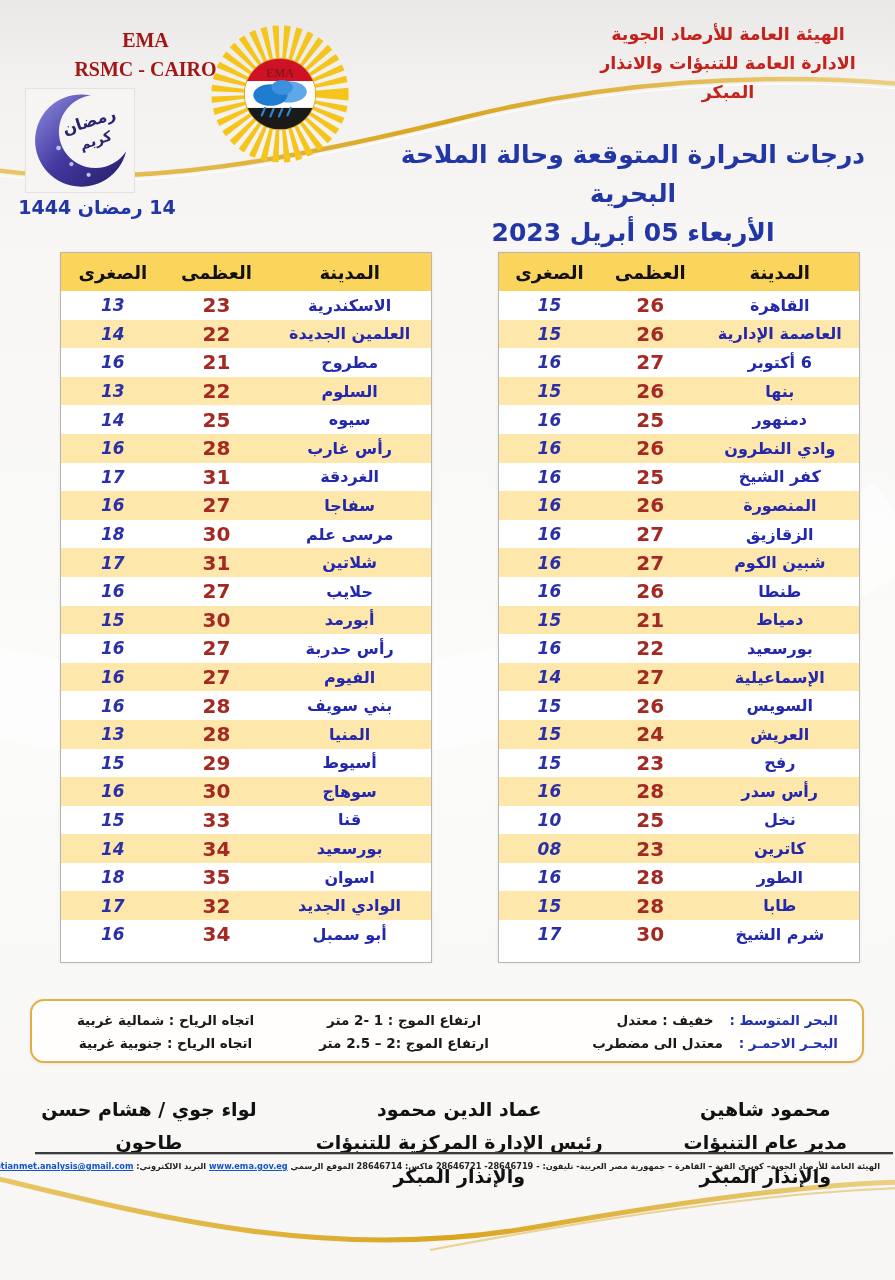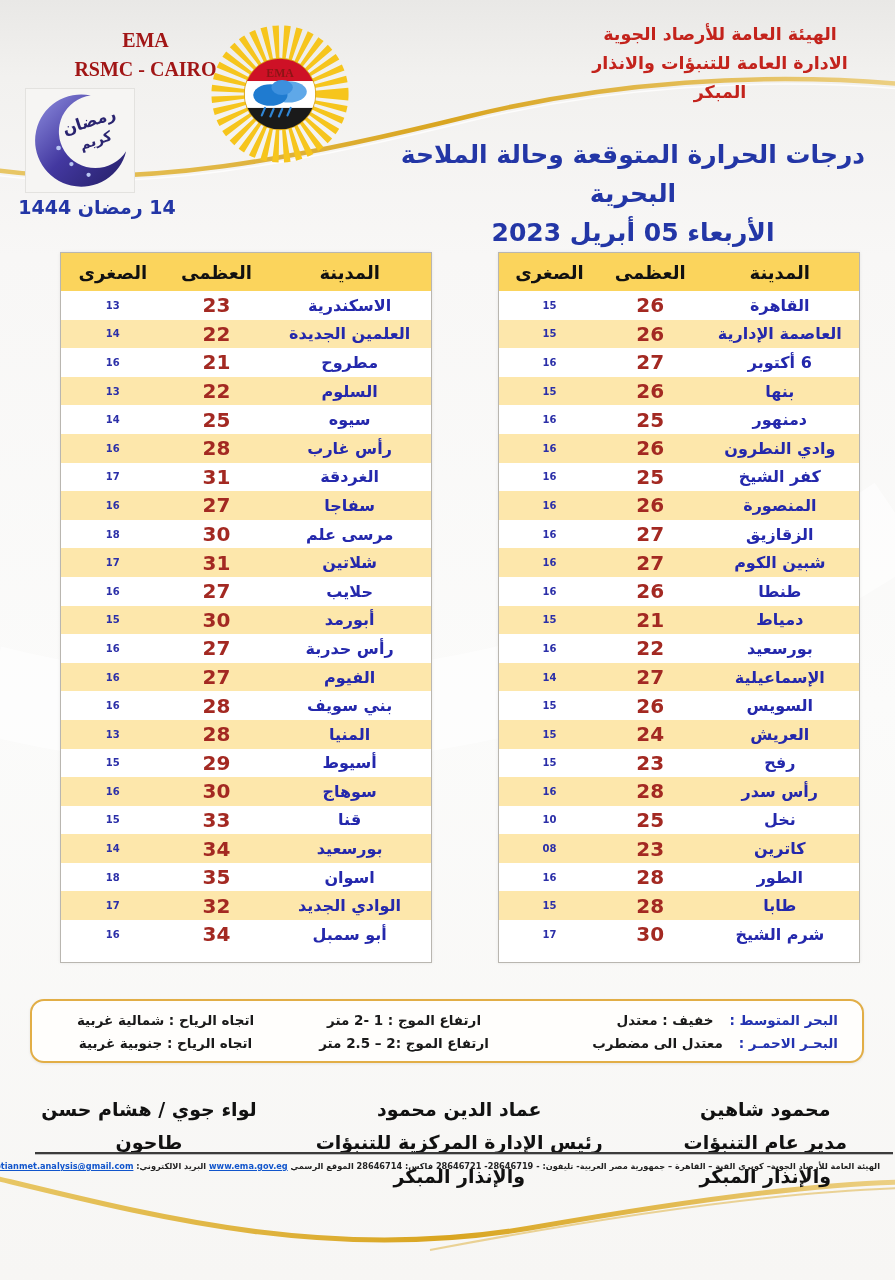--- a/index.html
+++ b/index.html
@@ -7,21 +7,21 @@
   .page{
     position:relative;width:895px;height:1280px;overflow:hidden;
     background:linear-gradient(180deg,#e9e8e6 0%,#f2f1ef 6%,#f8f7f6 20%,#fbfbfa 55%,#f7f6f4 100%);
   }
   .deco{position:absolute;inset:0;width:895px;height:1280px;pointer-events:none;}
   .layer{position:absolute;z-index:2;}
 
   
   .org-en{left:28px;top:26px;width:235px;text-align:center;color:#a11616;
     font-family:"Liberation Serif",serif;font-weight:bold;font-size:20px;line-height:1.45;}
-  .org-ar{right:20px;top:20px;width:310px;text-align:center;direction:rtl;
+  .org-ar{right:12px;top:20px;width:310px;text-align:center;direction:rtl;
     color:#c3231c;font-weight:bold;font-size:17.5px;line-height:1.65;}
   .title-block{left:388px;top:136px;width:490px;text-align:center;direction:rtl;
     color:#2336a6;font-weight:bold;font-size:25px;line-height:1.55;}
   .hijri{left:12px;top:196px;width:170px;text-align:center;direction:rtl;
     color:#2336a6;font-weight:bold;font-size:19px;}
   .crescent-box{left:26px;top:89px;width:108px;height:103px;background:#f6f5f3;
     box-shadow:0 0 0 1px #e3e2df;}
 
   
   .temp-table{position:absolute;z-index:2;top:252px;background:#fff;
@@ -30,21 +30,21 @@
   .tbl-right{left:498px;width:360px;}
   .t-head{display:flex;height:38px;align-items:center;background:#fbd45c;
     font-weight:bold;font-size:18px;color:#111;}
   .t-row{display:flex;height:28.6px;align-items:center;font-weight:bold;background:#fff;}
   .t-row.alt{background:#fde7ab;}
   .col-city{width:44%;text-align:center;}
   .col-max{width:28%;text-align:center;}
   .col-min{width:28%;text-align:center;}
   .city{color:#2428ac;font-size:16px;}
   .max{color:#a32922;font-size:20px;}
-  .min{color:#2b2fa8;font-size:10px;}
+  .min{color:#2b2fa8;font-size:17px;font-style:italic;}
 
   
   .marine-box{left:30px;top:999px;width:834px;height:64px;background:#fffefc;
     border:2.5px solid #e2ae46;border-radius:14px;direction:rtl;
     display:flex;flex-direction:column;justify-content:center;gap:7px;
     padding:4px 24px;box-sizing:border-box;box-shadow:0 1px 3px rgba(0,0,0,.08);}
   .marine-row{display:flex;align-items:center;font-size:13.5px;font-weight:bold;color:#1a1a1a;}
   .sea-cell{width:39%;display:flex;gap:16px;}
   .sea-label{color:#2333b0;}
   .wave-cell{width:33%;text-align:center;}

